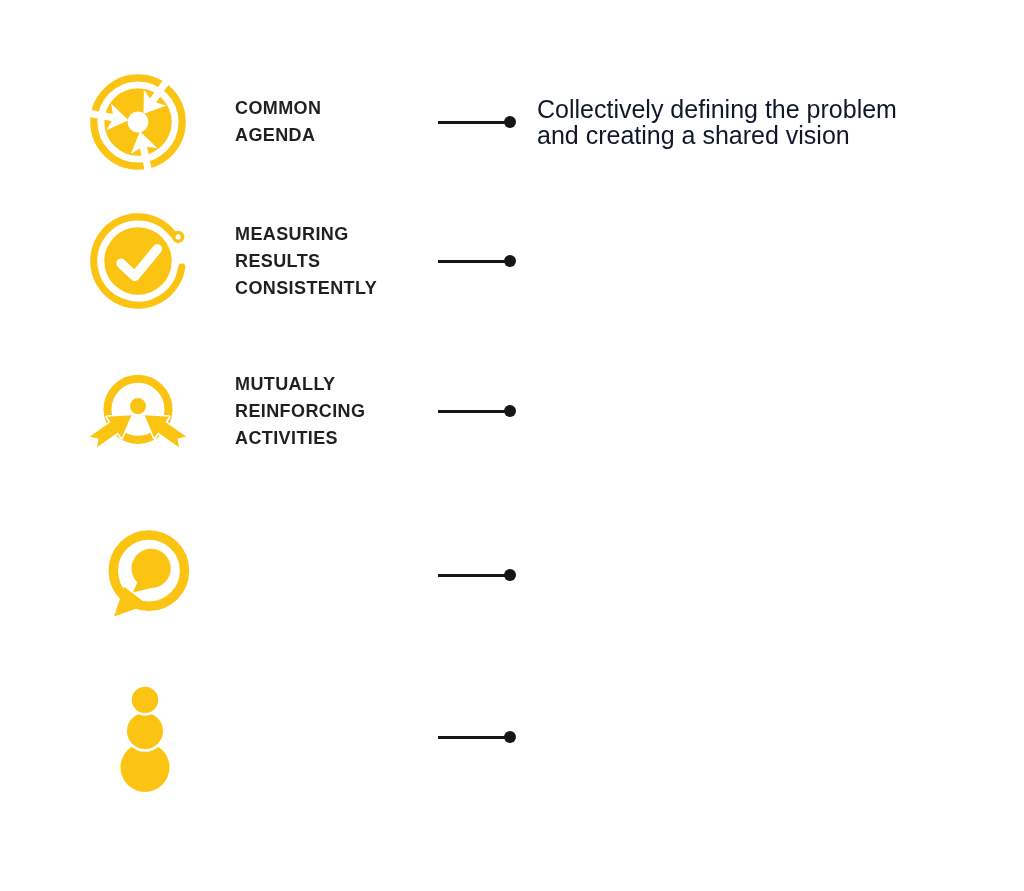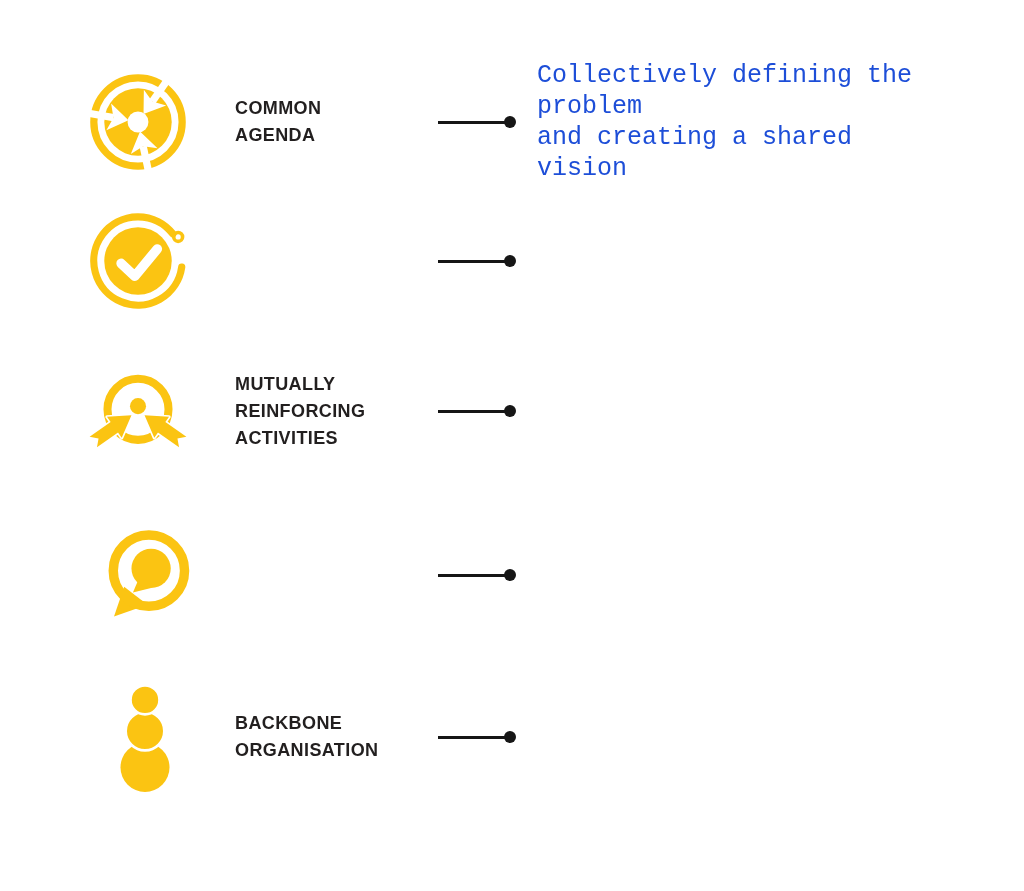--- a/index.html
+++ b/index.html
@@ -84,24 +84,24 @@
     background: var(--line);
     margin-left: -1px;
   }
 
   .desc-col {
     position: absolute;
     left: 537px;
     width: 420px;
     top: 50%;
     transform: translateY(-50%);
-    font-family: Liberation Mono, monospace;
+    font-family: Liberation Sans, sans-serif;
     font-size: 25px;
-    line-height: 31px;
-    color: #1d4ed8;
+    line-height: 26px;
+    color: #0f172a;
     white-space: pre-line;
   }
 </style>
 </head>
 <body style="background: rgb(255, 255, 255);">
 
 <div class="canvas">
 
   <section class="row row-1">
     <div class="icon-col">
@@ -137,20 +137,23 @@
 
   <section class="row row-2">
     <div class="icon-col">
       <svg class="icon" viewBox="0 0 132 132" xmlns="http://www.w3.org/2000/svg">
         <path d="M 120.4 73.7 A 55 55 0 1 1 109.3 32.1" fill="none" stroke="var(--accent)" stroke-width="9" stroke-linecap="round"></path>
         <circle cx="116" cy="36" r="5.5" fill="none" stroke="var(--accent)" stroke-width="4.5"></circle>
         <circle cx="66" cy="66" r="42" fill="var(--accent)"></circle>
         <path d="M45,69 L62,85 L90,51" fill="none" stroke="#ffffff" stroke-width="12" stroke-linecap="round" stroke-linejoin="round"></path>
       </svg>
     </div>
+    <h2 class="label-col">MEASURING
+RESULTS
+CONSISTENTLY</h2>
     <div class="connector">
       <span class="line-seg"></span>
       <span class="dot"></span>
     </div>
   </section>
 
   <section class="row row-3">
     <div class="icon-col">
       <svg class="icon icon-shift-down" viewBox="0 0 132 132" xmlns="http://www.w3.org/2000/svg">
         <circle cx="66" cy="54" r="38" fill="none" stroke="var(--accent)" stroke-width="10"></circle>
@@ -188,21 +191,19 @@
   </section>
 
   <section class="row row-5">
     <div class="icon-col">
       <svg class="icon icon-backbone" viewBox="0 0 132 150" xmlns="http://www.w3.org/2000/svg">
         <circle cx="66" cy="116" r="33" fill="var(--accent)"></circle>
         <circle cx="66" cy="67" r="26" fill="var(--accent)" stroke="#ffffff" stroke-width="3.5"></circle>
         <circle cx="66" cy="25" r="19.5" fill="var(--accent)" stroke="#ffffff" stroke-width="3.5"></circle>
       </svg>
     </div>
-    <h2 class="label-col">BACKBONE
-ORGANISATION</h2>
     <div class="connector">
       <span class="line-seg"></span>
       <span class="dot"></span>
     </div>
   </section>
 
 </div>
 
 </body></html>

